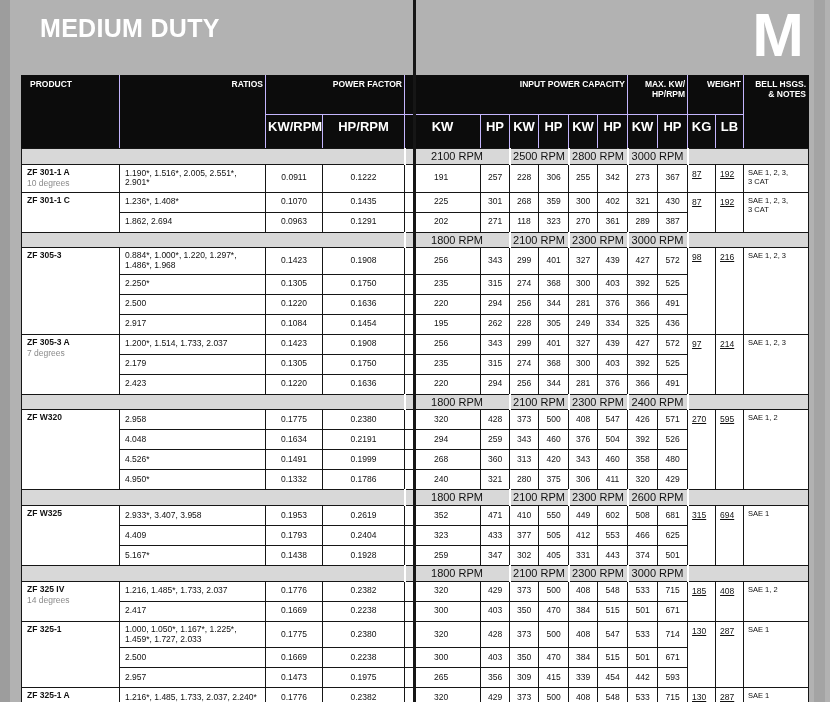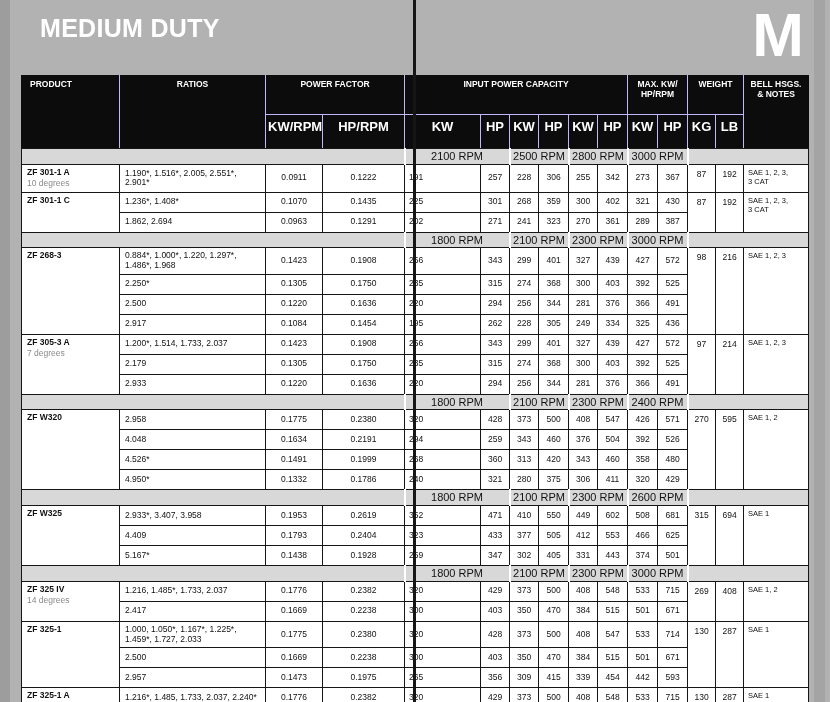--- a/index.html
+++ b/index.html
@@ -16,42 +16,42 @@
 
   .divider-v{position:absolute;left:413px;top:0;width:3px;height:702px;background:#161616;z-index:10;}
 
   .sheet{position:absolute;left:21px;top:75px;width:787px;background:#fff;border:0;}
   table{border-collapse:collapse;table-layout:fixed;width:787px;font-size:8.5px;line-height:1.15;}
 
   
   thead th{background:#0c0c0c;color:#fff;border:1px solid #c4b5fd;font-weight:bold;
            font-size:8.5px;vertical-align:top;padding:4px 2px 14px;text-align:center;white-space:pre-line;}
   tr.h1{height:30px;} tr.h2{height:22px;}
-  tr.h1 th{border-top-color:#0c0c0c;}
+  tr.h1 th{border-top-color:#0c0c0c;text-align:right;}
   tr.h1 th:first-child{border-left-color:#0c0c0c;text-align:left;padding-left:8px;}
   tr.h1 th:last-child{border-right-color:#0c0c0c;}
   thead th[rowspan]{border-bottom-color:#161616;}
   tr.h2 th{border-bottom-color:#161616;font-size:13px;padding-top:5px;}
 
   
   tbody td{border:1px solid #161616;background:#fff;padding:2px 4px;vertical-align:middle;}
   tr.data{height:20px;}
   tr.band{height:15px;}
   tr.band td{background:#d8d8d8;border-left:2px solid #fff;border-right:2px solid #fff;padding:1px 0;}
   tr.band td:first-child{border-left:1px solid #161616;}
   tr.band td:last-child{border-right:1px solid #161616;}
   td.band-label{text-align:center;font-size:11px;color:#111;}
   td.product{text-align:left;vertical-align:top;padding:3px 5px;}
   .pname{font-weight:bold;}
   .pdeg{color:#8a8a8a;margin-top:1px;}
   td.ratios{text-align:left;padding:3px 5px;}
   td.pf{text-align:center;}
-  td.v0{text-align:left;padding-right:7px;}
+  td.v0{text-align:center;padding-right:7px;}
   td.vc{text-align:center;padding:2px 1px;}
-  td.kgw,td.lbw{text-align:center;vertical-align:top;padding-top:5px;}
+  td.kgw,td.lbw{text-align:left;vertical-align:top;padding-top:5px;text-decoration:underline;}
   td.notes{text-align:left;vertical-align:top;padding:3px 4px;font-size:7.5px;white-space:pre-line;line-height:1.25;}
 </style>
 </head>
 <body>
 
 <div class="page">
   <div class="edge edge-left"></div>
   <div class="edge edge-right"></div>
 
   <div class="page-header">
@@ -156,38 +156,38 @@
             <td class="lbw" rowspan="2">192</td>
             <td class="notes" rowspan="2">SAE 1, 2, 3,
 3 CAT</td>
           </tr>
           <tr class="data">
             <td class="ratios">1.862, 2.694</td>
             <td class="pf">0.0963</td>
             <td class="pf">0.1291</td>
             <td class="v0">202</td>
             <td class="vc">271</td>
-            <td class="vc">241</td>
+            <td class="vc">118</td>
             <td class="vc">323</td>
             <td class="vc">270</td>
             <td class="vc">361</td>
             <td class="vc">289</td>
             <td class="vc">387</td>
           </tr>
           <tr class="band">
             <td class="band-pad" colspan="4"></td>
             <td class="band-label" colspan="2">1800 RPM</td>
             <td class="band-label" colspan="2">2100 RPM</td>
             <td class="band-label" colspan="2">2300 RPM</td>
             <td class="band-label" colspan="2">3000 RPM</td>
             <td class="band-pad" colspan="3"></td>
           </tr>
           <tr class="data">
             <td class="product" rowspan="4">
-              <div class="pname">ZF 268-3</div>
+              <div class="pname">ZF 305-3</div>
             </td>
             <td class="ratios">0.884*, 1.000*, 1.220, 1.297*, 1.486*, 1.968</td>
             <td class="pf">0.1423</td>
             <td class="pf">0.1908</td>
             <td class="v0">256</td>
             <td class="vc">343</td>
             <td class="vc">299</td>
             <td class="vc">401</td>
             <td class="vc">327</td>
             <td class="vc">439</td>
@@ -263,21 +263,21 @@
             <td class="v0">235</td>
             <td class="vc">315</td>
             <td class="vc">274</td>
             <td class="vc">368</td>
             <td class="vc">300</td>
             <td class="vc">403</td>
             <td class="vc">392</td>
             <td class="vc">525</td>
           </tr>
           <tr class="data">
-            <td class="ratios">2.933</td>
+            <td class="ratios">2.423</td>
             <td class="pf">0.1220</td>
             <td class="pf">0.1636</td>
             <td class="v0">220</td>
             <td class="vc">294</td>
             <td class="vc">256</td>
             <td class="vc">344</td>
             <td class="vc">281</td>
             <td class="vc">376</td>
             <td class="vc">366</td>
             <td class="vc">491</td>
@@ -418,21 +418,21 @@
             <td class="pf">0.1776</td>
             <td class="pf">0.2382</td>
             <td class="v0">320</td>
             <td class="vc">429</td>
             <td class="vc">373</td>
             <td class="vc">500</td>
             <td class="vc">408</td>
             <td class="vc">548</td>
             <td class="vc">533</td>
             <td class="vc">715</td>
-            <td class="kgw" rowspan="2">269</td>
+            <td class="kgw" rowspan="2">185</td>
             <td class="lbw" rowspan="2">408</td>
             <td class="notes" rowspan="2">SAE 1, 2</td>
           </tr>
           <tr class="data">
             <td class="ratios">2.417</td>
             <td class="pf">0.1669</td>
             <td class="pf">0.2238</td>
             <td class="v0">300</td>
             <td class="vc">403</td>
             <td class="vc">350</td>

